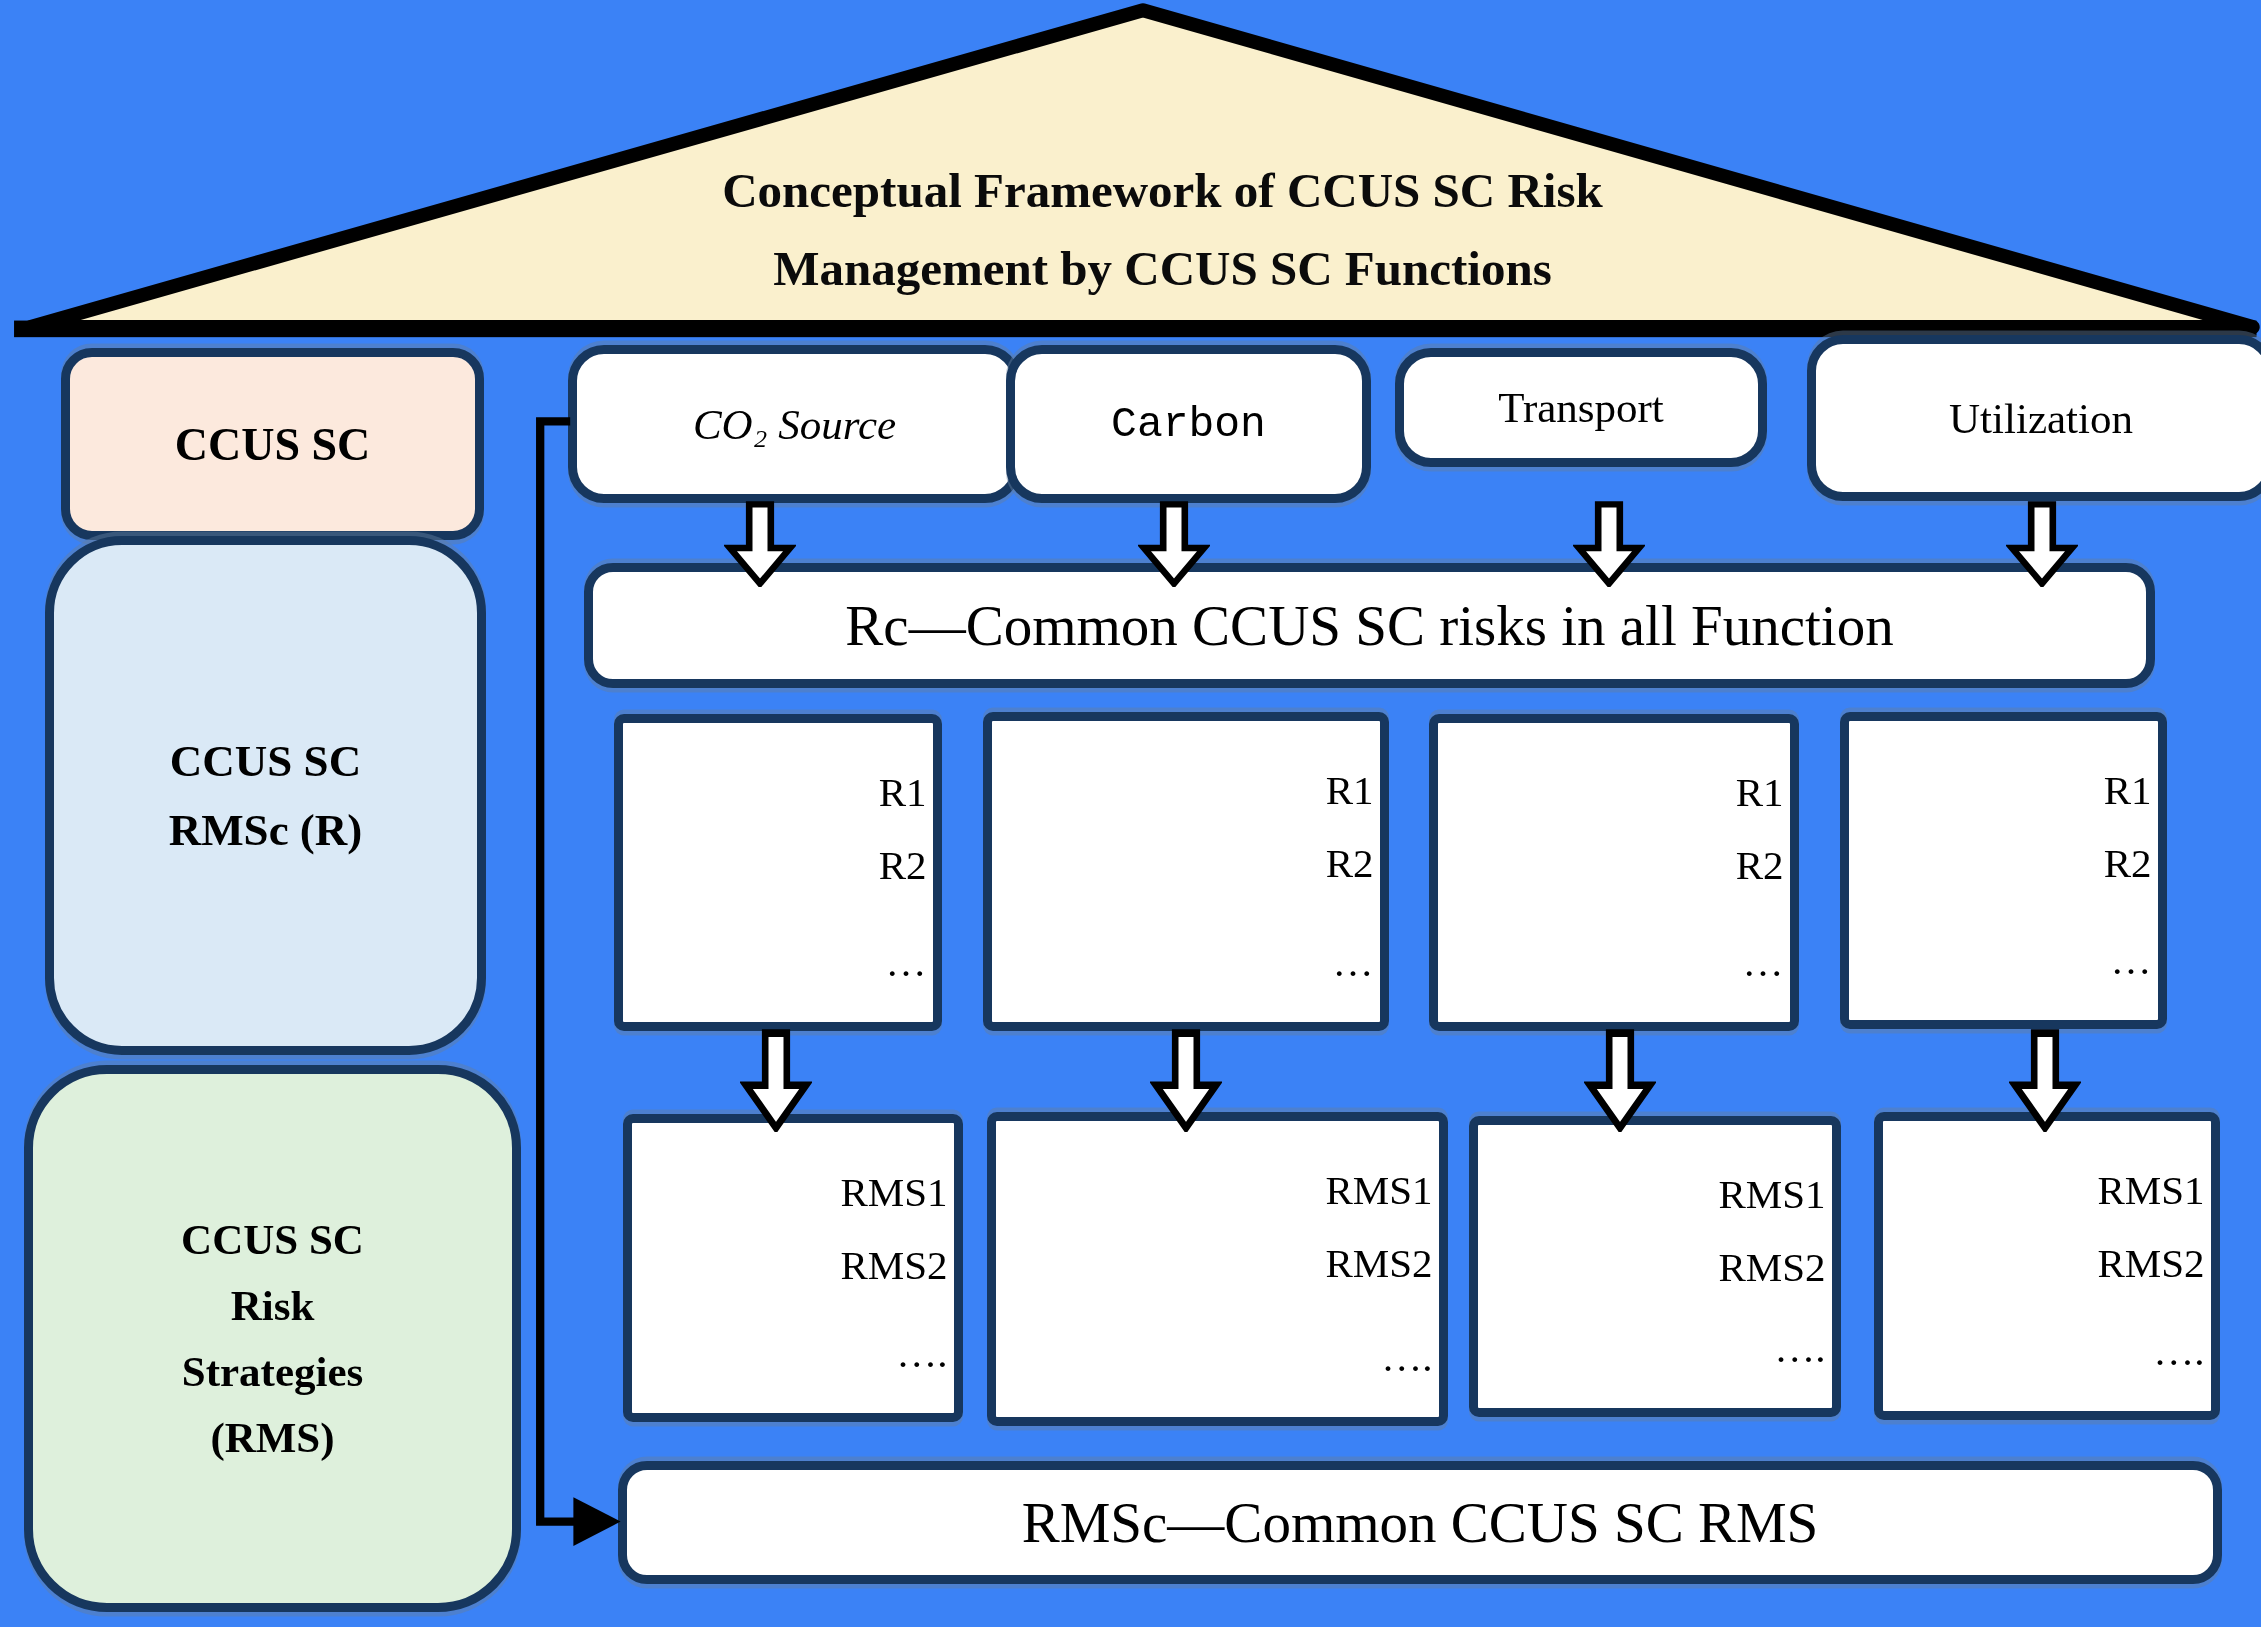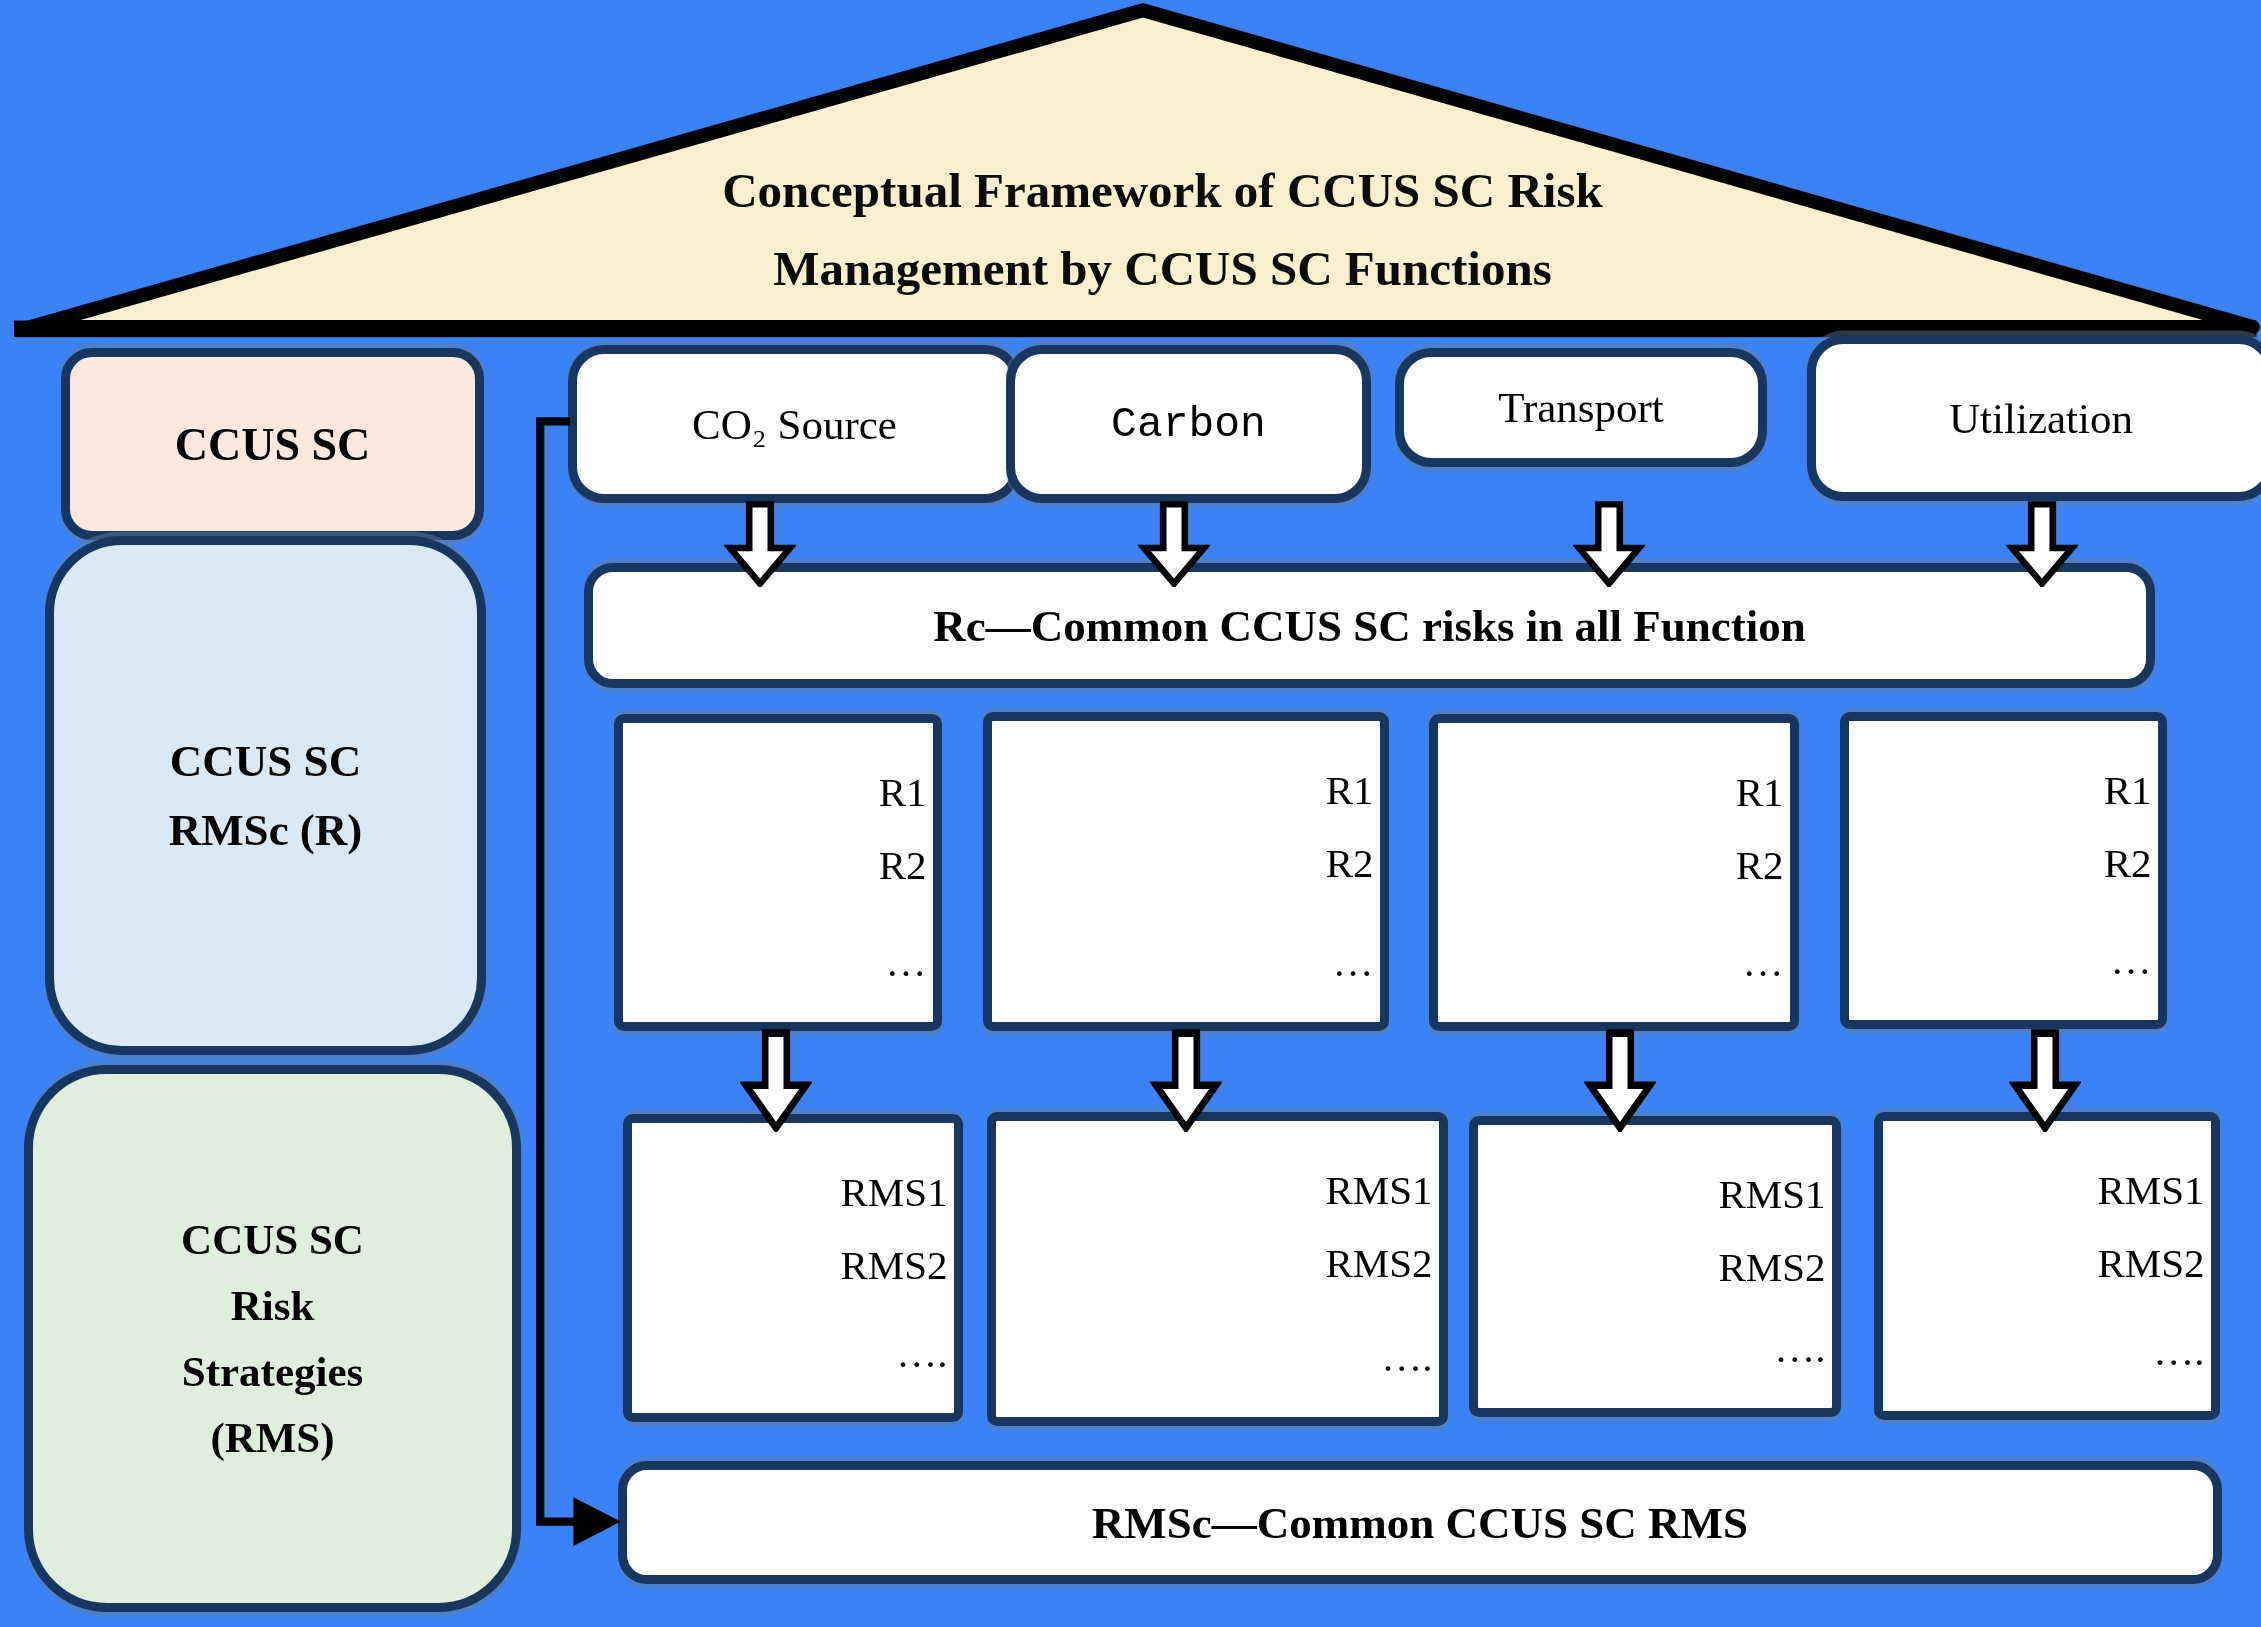--- a/index.html
+++ b/index.html
@@ -21,21 +21,21 @@
   .peach{background:#FCE9DD;border-radius:31px;}
   .blue{background:#DAE9F6;border-radius:77px;}
   .green{background:#DEF0DC;border-radius:83px;}
   .white-box{background:#ffffff;border-radius:36px;}
   .cellbox{background:#ffffff;border-radius:10px;justify-content:flex-start;align-items:flex-end;}
   .bar{background:#ffffff;border-radius:29px;}
   .b-label{font-weight:bold;font-size:46px;}
   .blue .line{font-weight:bold;font-size:45px;line-height:69px;}
   .green .line{font-weight:bold;font-size:43px;line-height:66px;}
   .func-label{font-weight:normal;font-size:43px;}
-  .bar-label{font-weight:bold;font-size:45px;}
+  .bar-label{font-weight:normal;font-size:57px;}
   .cellbox .line{font-weight:normal;font-size:41px;line-height:73px;}
   .cellbox{padding:33px 6.4px 37px 6.4px;}
   .cellbox .dots{margin-top:auto;line-height:45px;}
   .harrow{position:absolute;z-index:6;}
   .overlay{z-index:7;}
   svg{display:block;}
 </style>
 </head>
 <body>
 
@@ -60,21 +60,21 @@
     <div class="line">RMSc (R)</div>
   </div>
 
   <div class="box green" style="left:24px;top:1065px;width:497px;height:547px;">
     <div class="line">CCUS SC</div>
     <div class="line">Risk</div>
     <div class="line">Strategies</div>
     <div class="line">(RMS)</div>
   </div>
 
-  <div class="box white-box" style="left:568px;top:345px;width:453px;height:158px;">
+  <div class="box white-box" style="left:568px;top:345px;width:453px;height:158px;font-style:italic;">
     <div class="func-label">CO₂ Source</div>
   </div>
   <div class="box white-box" style="left:1006px;top:345px;width:365px;height:158px;font-family:Liberation Mono, monospace;">
     <div class="func-label">Carbon</div>
   </div>
   <div class="box white-box" style="left:1395px;top:348px;width:372px;height:119px;">
     <div class="func-label">Transport</div>
   </div>
   <div class="box white-box" style="left:1807px;top:335px;width:468px;height:166px;">
     <div class="func-label">Utilization</div>

